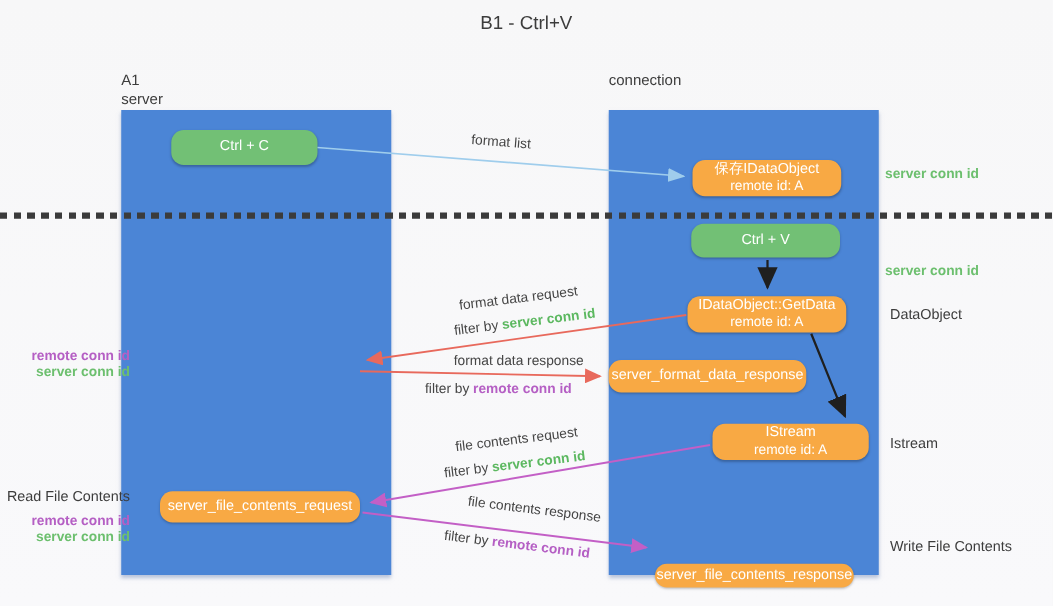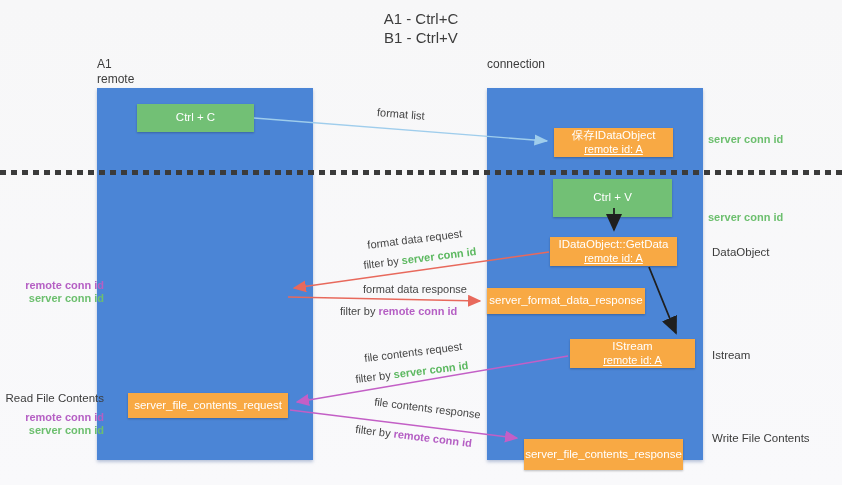--- a/index.html
+++ b/index.html
@@ -22,24 +22,25 @@
   }
   .dotted-sep {
     position:absolute; top:170px; left:0; width:842px; height:5px;
     background:repeating-linear-gradient(90deg,#3b3b3b 0 6px,transparent 6px 11px);
   }
   .node {
     position:absolute; color:#ffffff; text-align:center;
     display:flex; flex-direction:column; justify-content:center;
     font-size:11.5px; line-height:13.5px;
     box-shadow:0 1px 2px rgba(0,0,0,.25);
+    border-radius:10px;
   }
   .node.green { background:#72c075; }
   .node.orange { background:#f8a944; }
-  .node .l2 { font-size:11px;text-decoration:underline; }
+  .node .l2 { font-size:11px; }
   .alabel {
     position:absolute; font-size:11px; color:#454545; white-space:nowrap; z-index:7;
   }
   .rot-n { transform:rotate(-7deg); }
   .rot-p { transform:rotate(7deg); }
   .rot-s { transform:rotate(4.5deg); }
   .key-green { color:#5cb860; font-weight:bold; margin-left:3px; }
   .key-purple { color:#b55fc4; font-weight:bold; margin-left:3px; }
   .side { position:absolute; font-size:11px; white-space:nowrap; z-index:7; }
   .side.sgreen { color:#6cbf6e; font-weight:bold; }
@@ -47,27 +48,26 @@
   .side.sdark { color:#3c3c3c; font-size:11.5px; }
   .ralign { width:104px; text-align:right; left:0; }
   svg.overlay { position:absolute; left:0; top:0; z-index:6; pointer-events:none; }
 </style>
 </head>
 <body>
 
 <div class="canvas">
 
   <div class="diagram-title">
-    <div>A1 - Ctrl+C</div>
     <div>B1 - Ctrl+V</div>
   </div>
 
   <div class="lane-header" style="left:97px">
     <div>A1</div>
-    <div>remote</div>
+    <div>server</div>
   </div>
   <div class="lane-header" style="left:487px">
     <div>connection</div>
   </div>
 
   <div class="lane" style="left:97px"></div>
   <div class="lane" style="left:487px"></div>
 
   <div class="dotted-sep"></div>
 
@@ -95,38 +95,38 @@
     <line x1="290" y1="410" x2="517" y2="438" stroke="#c35fc6" stroke-width="1.5" marker-end="url(#mMag)"></line>
   </svg>
 
   <div class="node green" style="left:137px;top:104px;width:117px;height:28px">
     <span>Ctrl + C</span>
   </div>
   <div class="node orange" style="left:554px;top:128px;width:119px;height:29px">
     <span>保存IDataObject</span>
     <span class="l2">remote id: A</span>
   </div>
-  <div class="node green" style="left:553px;top:179px;width:119px;height:38px">
+  <div class="node green" style="left:553px;top:179px;width:119px;height:27px">
     <span>Ctrl + V</span>
   </div>
   <div class="node orange" style="left:550px;top:237px;width:127px;height:29px">
     <span>IDataObject::GetData</span>
     <span class="l2">remote id: A</span>
   </div>
   <div class="node orange" style="left:487px;top:288px;width:158px;height:26px">
     <span>server_format_data_response</span>
   </div>
   <div class="node orange" style="left:570px;top:339px;width:125px;height:29px">
     <span>IStream</span>
     <span class="l2">remote id: A</span>
   </div>
   <div class="node orange" style="left:128px;top:393px;width:160px;height:25px">
     <span>server_file_contents_request</span>
   </div>
-  <div class="node orange" style="left:524px;top:439px;width:159px;height:31px">
+  <div class="node orange" style="left:524px;top:451px;width:159px;height:19px">
     <span>server_file_contents_response</span>
   </div>
 
   <div class="alabel rot-s" style="left:377px;top:108px">format list</div>
 
   <div class="alabel rot-n" style="left:367px;top:233px">format data request</div>
   <div class="alabel rot-n" style="left:363px;top:252px">
     <span>filter by</span><span class="key-green">server conn id</span>
   </div>
 

